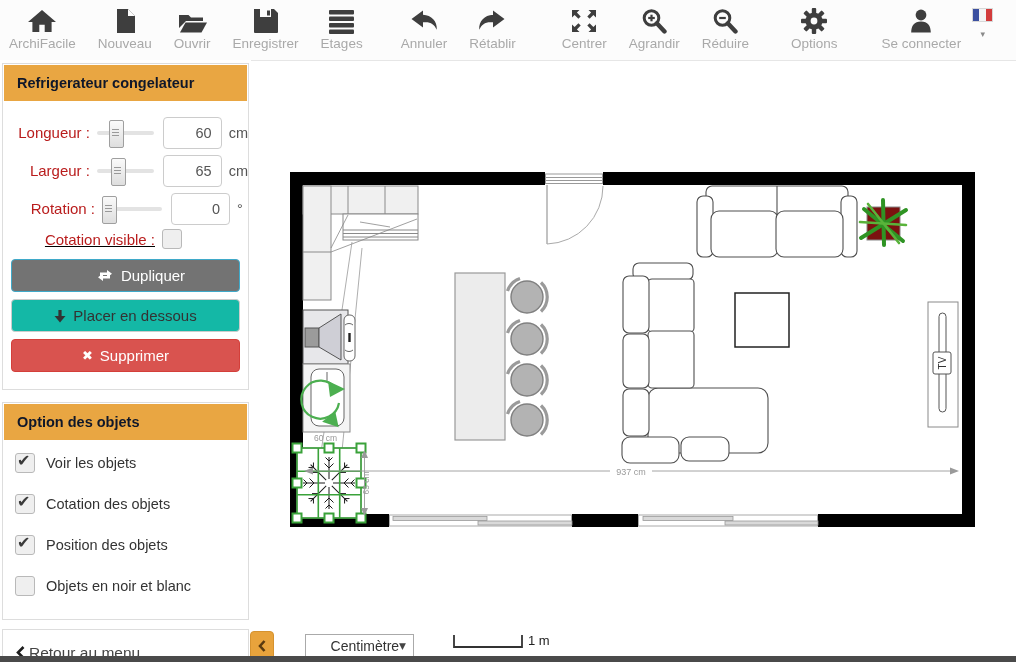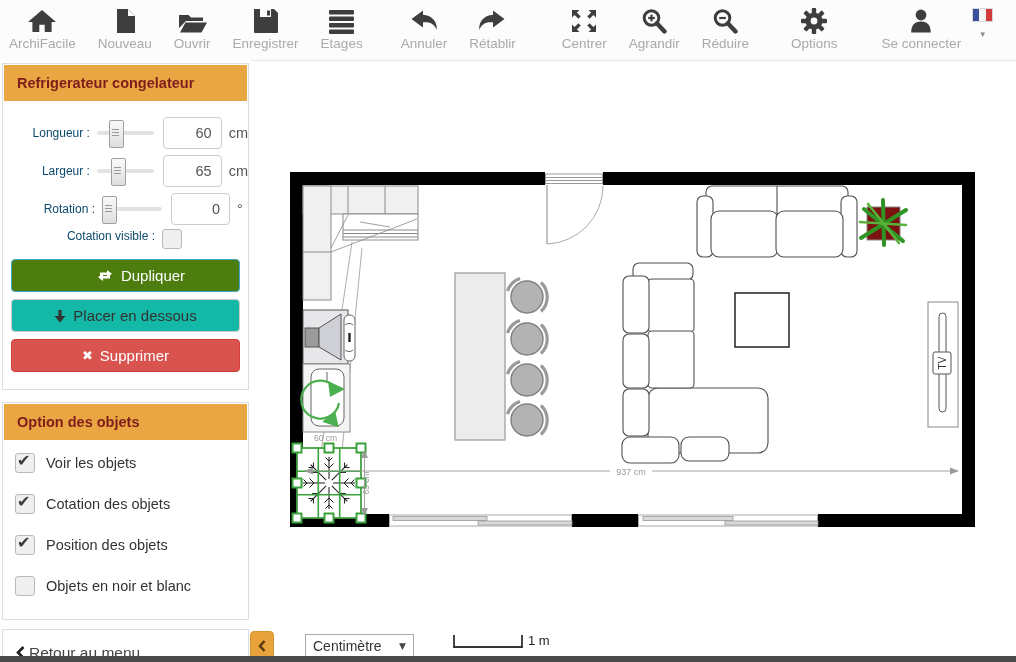--- a/index.html
+++ b/index.html
@@ -15,55 +15,55 @@
   .tb-sep{width:1px;background:#dcdcdc;margin:0 5px;}
   .tb-flag-wrap{margin-left:auto;margin-right:26px;display:flex;flex-direction:column;
     align-items:center;padding-top:8px;cursor:pointer;}
   .flag{width:19px;height:12px;display:flex;border:1px solid #d8d8d8;}
   .flag div{flex:1;}
   .flag .b{background:#3c50a0;} .flag .w{background:#f4f4f4;} .flag .r{background:#d23b3b;}
   .flag-caret{color:#8a8a8a;font-size:9px;margin-top:7px;font-family:"DejaVu Sans",sans-serif;}
   
   .sidebar{position:absolute;left:0;top:60px;width:251px;height:596px;background:#fff;}
   .panel{border:1px solid #ddd;margin:3px 2px 0 2px;background:#fff;}
-  .panel-header{background:#e9a642;color:#7f1d1d;font-weight:bold;font-size:14.5px;
+  .panel-header{background:#e9a642;color:#0f172a;font-weight:bold;font-size:14.5px;
     padding:10px 0 10px 13px;margin:1px;}
   .srow{display:flex;align-items:center;height:35px;margin:3px 0;}
-  .srow-label{width:92px;text-align:right;color:#0c4a6e;font-size:12px;margin-right:7px;}
+  .srow-label{width:92px;text-align:right;color:#b91c1c;font-size:15px;margin-right:7px;}
   .track{width:60px;height:4px;background:#e3e3e3;border-radius:2px;position:relative;}
   .thumb{position:absolute;top:-11px;width:13px;height:26px;background:linear-gradient(#fafafa,#dedede);
     border:1px solid #9f9f9f;border-radius:2px;cursor:pointer;}
   .thumb::after{content:"";position:absolute;left:2px;top:8px;width:7px;height:8px;
     background:repeating-linear-gradient(to bottom,#999 0 1px,transparent 1px 3px);}
   .sinput{width:46px;height:28px;border:1px solid #ccc;border-radius:4px;text-align:right;
     padding-right:9px;font-size:14.5px;color:#555;margin-left:9px;font-family:"Liberation Sans",sans-serif;}
   .sunit{color:#555;font-size:14.5px;margin-left:7px;}
-  .cotrow{display:flex;align-items:flex-start;margin:2px 0 10px 0;}
+  .cotrow{display:flex;align-items:center;margin:2px 0 10px 0;text-decoration:underline;}
   .cotrow .srow-label{width:152px;}
   .cbx{width:18px;height:18px;background:#efefef;border:1px solid #b9b9b9;border-radius:3px;
     position:relative;cursor:pointer;flex:0 0 18px;}
   .cbx.checked::after{content:"✔";font-family:"DejaVu Sans",sans-serif;position:absolute;
     left:1px;top:-3px;font-size:16px;color:#3a3a3a;}
   .btn{display:flex;align-items:center;justify-content:center;gap:7px;width:229px;margin:7px auto;
     height:33px;border-radius:4px;font-size:15px;cursor:pointer;border:1px solid transparent;box-sizing:border-box;}
-  .btn-blue{background:#4d7c0f;border-color:#3fa9c9;color:#fff;padding-left:30px;}
+  .btn-blue{background:#737373;border-color:#3fa9c9;color:#fff;padding-left:30px;}
   .btn-white{background:#14b8a6;border-color:#ccc;color:#333;}
   .btn-red{background:#d9534f;border-color:#d43f3a;color:#fff;}
   .xglyph{font-family:"DejaVu Sans",sans-serif;font-size:13px;}
   .pad-b{height:10px;}
   .check-row{display:flex;align-items:center;margin:0 0 21px 12px;}
   .check-row .cklabel{margin-left:11px;font-size:14.5px;color:#333;}
   .retour{border:1px solid #ddd;margin:9px 2px 0 2px;height:45px;display:flex;align-items:center;
     padding-left:13px;font-size:15.5px;color:#444;cursor:pointer;background:#fff;gap:4px;}
   .collapse-btn{position:absolute;left:250px;top:631px;width:22px;height:27px;background:#e8a33c;
     border:1px solid #d5922f;border-radius:4px;display:flex;align-items:center;justify-content:center;cursor:pointer;}
   
   .plan-svg{position:absolute;left:252px;top:60px;}
   .unit-select{position:absolute;left:305px;top:634px;width:93px;height:21px;border:1px solid #aaa;
-    background:#fff;display:flex;align-items:center;justify-content:space-between;
+    background:#fff;display:flex;align-items:center;justify-content:flex-end;
     padding:0 7px;font-size:14px;color:#333;cursor:pointer;}
   .unit-caret{font-size:9px;color:#444;font-family:"DejaVu Sans",sans-serif;}
   .scalebar{position:absolute;left:453px;top:632px;display:flex;align-items:flex-end;}
   .scale-label{font-size:13px;color:#222;margin-left:5px;margin-bottom:2px;}
   .bottom-strip{position:absolute;left:0;bottom:0;width:1016px;height:6px;background:#4a4a4a;}
   .ic{fill:#3e3e3e;}
 </style>
 </head>
 <body>
 

